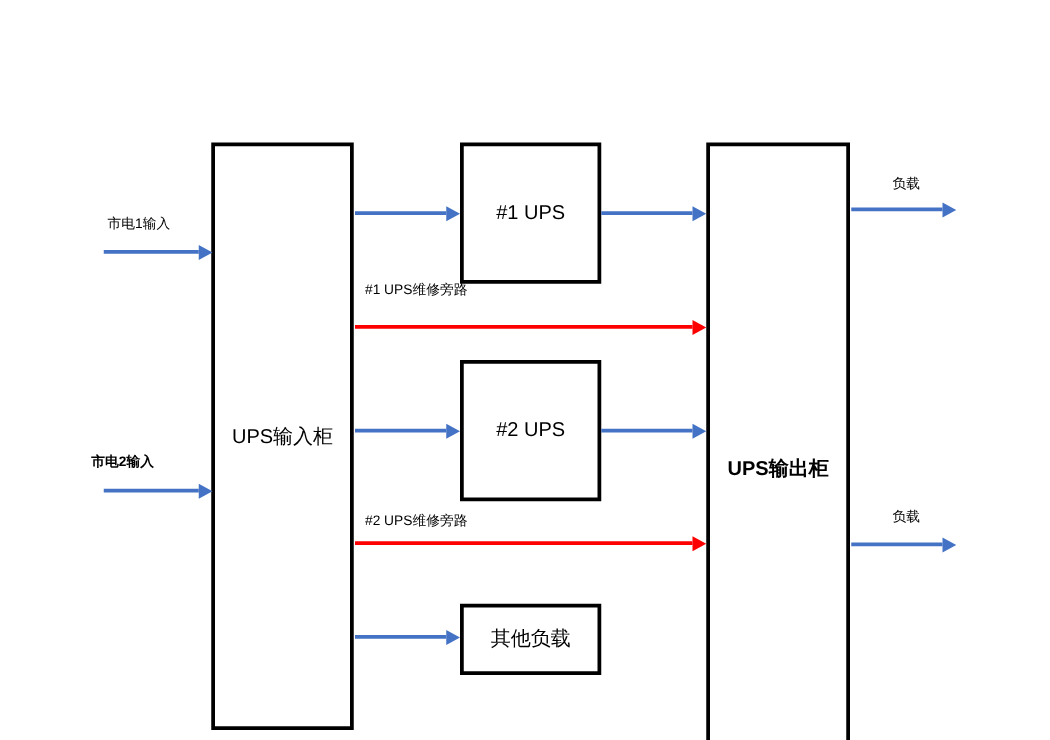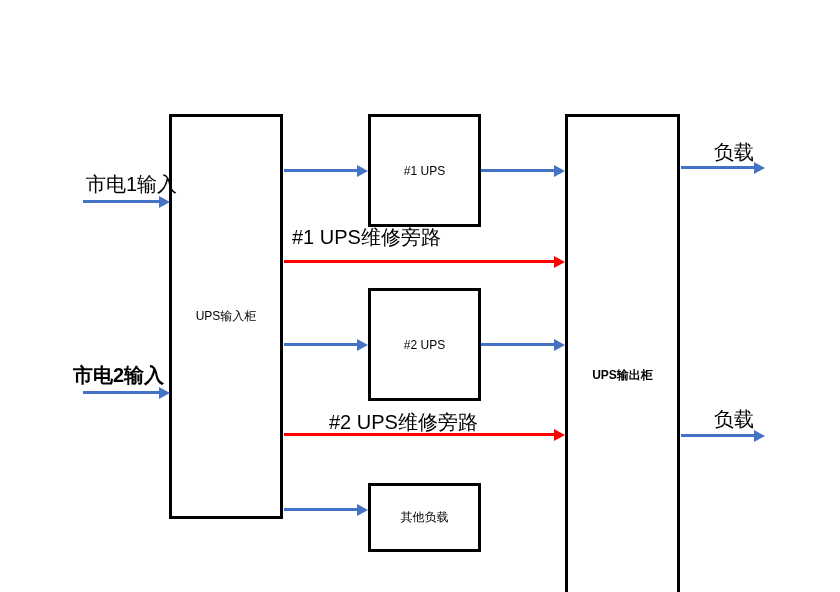--- a/index.html
+++ b/index.html
@@ -19,30 +19,30 @@
   .box {
     position: absolute;
     box-sizing: border-box;
     border: 3px solid var(--ink, #000000);
     background: #ffffff;
     display: flex;
     align-items: center;
     justify-content: center;
   }
   .box-label {
-    font-size: 12px;
+    font-size: 16px;
     color: var(--ink, #000000);
     white-space: nowrap;
     text-align: right;
   }
-  #box-input  { left: 169px; top: 114px; width: 114px; height: 405px; }
+  #box-input  { left: 169px; top: 114px; width: 114px; height: 470px; }
   #box-output { left: 565px; top: 114px; width: 115px; height: 522px; font-weight: bold; }
   #box-ups1   { left: 368px; top: 114px; width: 113px; height: 113px; }
   #box-ups2   { left: 368px; top: 288px; width: 113px; height: 113px; }
-  #box-other  { left: 368px; top: 483px; width: 113px; height:  69px; }
+  #box-other  { left: 368px; top: 483px; width: 113px; height:  57px; }
 
   .arrow {
     position: absolute;
     height: 3px;
   }
   .arrow::after {
     content: "";
     position: absolute;
     left: 100%;
     top: 50%;
@@ -65,28 +65,28 @@
   #arr-bypass1  { left: 284px; top: 260px; width: 270px; }
   #arr-in-ups2  { left: 284px; top: 343px; width:  73px; }
   #arr-ups2-out { left: 481px; top: 343px; width:  73px; }
   #arr-bypass2  { left: 284px; top: 433px; width: 270px; }
   #arr-in-other { left: 284px; top: 508px; width:  73px; }
   #arr-load1    { left: 681px; top: 166px; width:  73px; }
   #arr-load2    { left: 681px; top: 434px; width:  73px; }
 
   .lbl {
     position: absolute;
-    font-size: 20px;
+    font-size: 11px;
     color: var(--ink, #000000);
     white-space: nowrap;
   }
   #lbl-mains1  { left:  86px; top: 171px; }
   #lbl-mains2  { left:  73px; top: 362px; font-weight: bold; }
   #lbl-bypass1 { left: 292px; top: 224px; }
-  #lbl-bypass2 { left: 292px; top: 409px; margin-left: 37px; }
+  #lbl-bypass2 { left: 292px; top: 409px; }
   #lbl-load1   { left: 714px; top: 139px; }
   #lbl-load2   { left: 714px; top: 406px; }
 </style>
 </head>
 <body>
 
 <div class="canvas">
 
   <div class="box" id="box-input">
     <span class="box-label">UPS输入柜</span>

